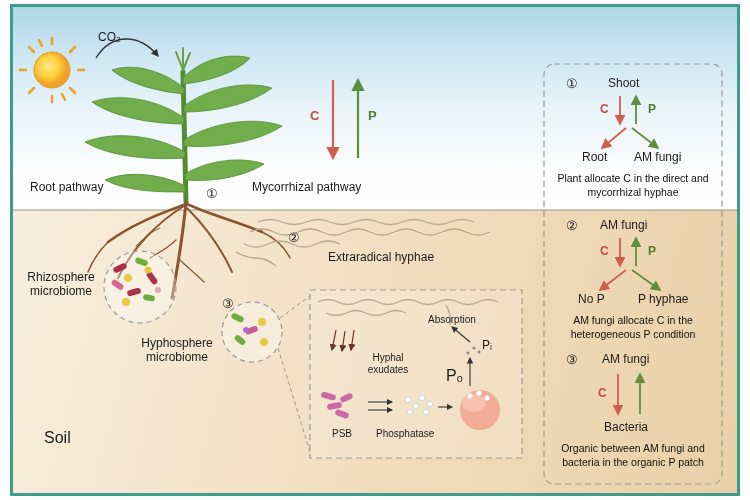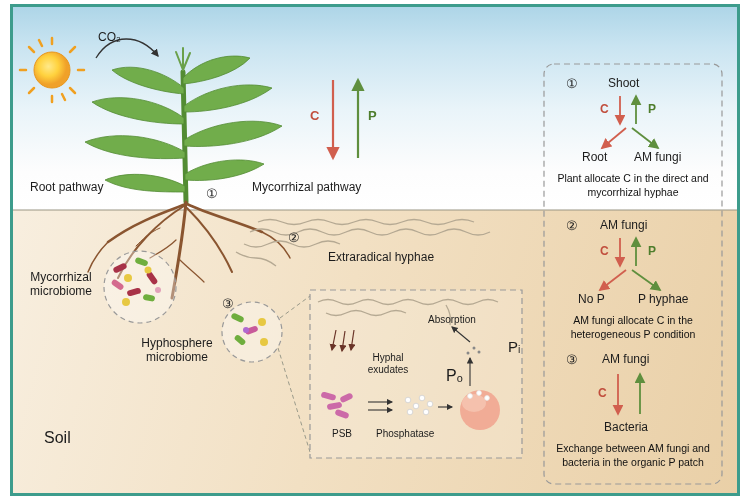--- a/index.html
+++ b/index.html
@@ -227,27 +227,27 @@
       </svg>
 
       <div class="lbl" style="left:98px;top:30px;">CO₂</div>
       <div class="lbl" style="left:30px;top:180px;">Root pathway</div>
       <div class="lbl num" style="left:206px;top:186px;">①</div>
       <div class="lbl" style="left:252px;top:180px;">Mycorrhizal pathway</div>
       <div class="lbl cred" style="left:310px;top:108px;">C</div>
       <div class="lbl pgrn" style="left:368px;top:108px;">P</div>
       <div class="lbl num" style="left:288px;top:230px;">②</div>
       <div class="lbl" style="left:328px;top:250px;">Extraradical hyphae</div>
-      <div class="lbl ctr" style="left:18px;top:270px;width:86px;">Mycorrhizal microbiome</div>
+      <div class="lbl ctr" style="left:18px;top:270px;width:86px;">Rhizosphere microbiome</div>
       <div class="lbl num" style="left:222px;top:296px;">③</div>
       <div class="lbl ctr" style="left:132px;top:336px;width:90px;">Hyphosphere microbiome</div>
       <div class="lbl soil-lbl" style="left:44px;top:428px;">Soil</div>
 
       <div class="lbl sm" style="left:428px;top:314px;">Absorption</div>
-      <div class="lbl sm" style="left:482px;top:338px;font-size:15px;margin-left:26px;">Pᵢ</div>
+      <div class="lbl sm" style="left:482px;top:338px;font-size:12px;">Pᵢ</div>
       <div class="lbl ctr sm" style="left:358px;top:352px;width:60px;">Hyphal exudates</div>
       <div class="lbl sm" style="left:446px;top:366px;font-size:16px;">Pₒ</div>
       <div class="lbl sm" style="left:332px;top:428px;">PSB</div>
       <div class="lbl sm" style="left:376px;top:428px;">Phosphatase</div>
 
       <div class="lbl num" style="left:566px;top:76px;">①</div>
       <div class="lbl" style="left:608px;top:76px;">Shoot</div>
       <div class="lbl cred2" style="left:600px;top:102px;">C</div>
       <div class="lbl pgrn2" style="left:648px;top:102px;">P</div>
       <div class="lbl" style="left:582px;top:150px;">Root</div>
@@ -259,16 +259,16 @@
       <div class="lbl cred2" style="left:600px;top:244px;">C</div>
       <div class="lbl pgrn2" style="left:648px;top:244px;">P</div>
       <div class="lbl" style="left:578px;top:292px;">No P</div>
       <div class="lbl" style="left:638px;top:292px;">P hyphae</div>
       <div class="lbl cap" style="left:552px;top:314px;width:162px;">AM fungi allocate C in the heterogeneous P condition</div>
 
       <div class="lbl num" style="left:566px;top:352px;">③</div>
       <div class="lbl" style="left:602px;top:352px;">AM fungi</div>
       <div class="lbl cred2" style="left:598px;top:386px;">C</div>
       <div class="lbl" style="left:604px;top:420px;">Bacteria</div>
-      <div class="lbl cap" style="left:548px;top:442px;width:170px;">Exchange between AM fungi and bacteria in the organic P patch</div>
+      <div class="lbl cap" style="left:548px;top:442px;width:170px;">Organic between AM fungi and bacteria in the organic P patch</div>
     </div>
   </div>
 </div>
 
 </body></html>

